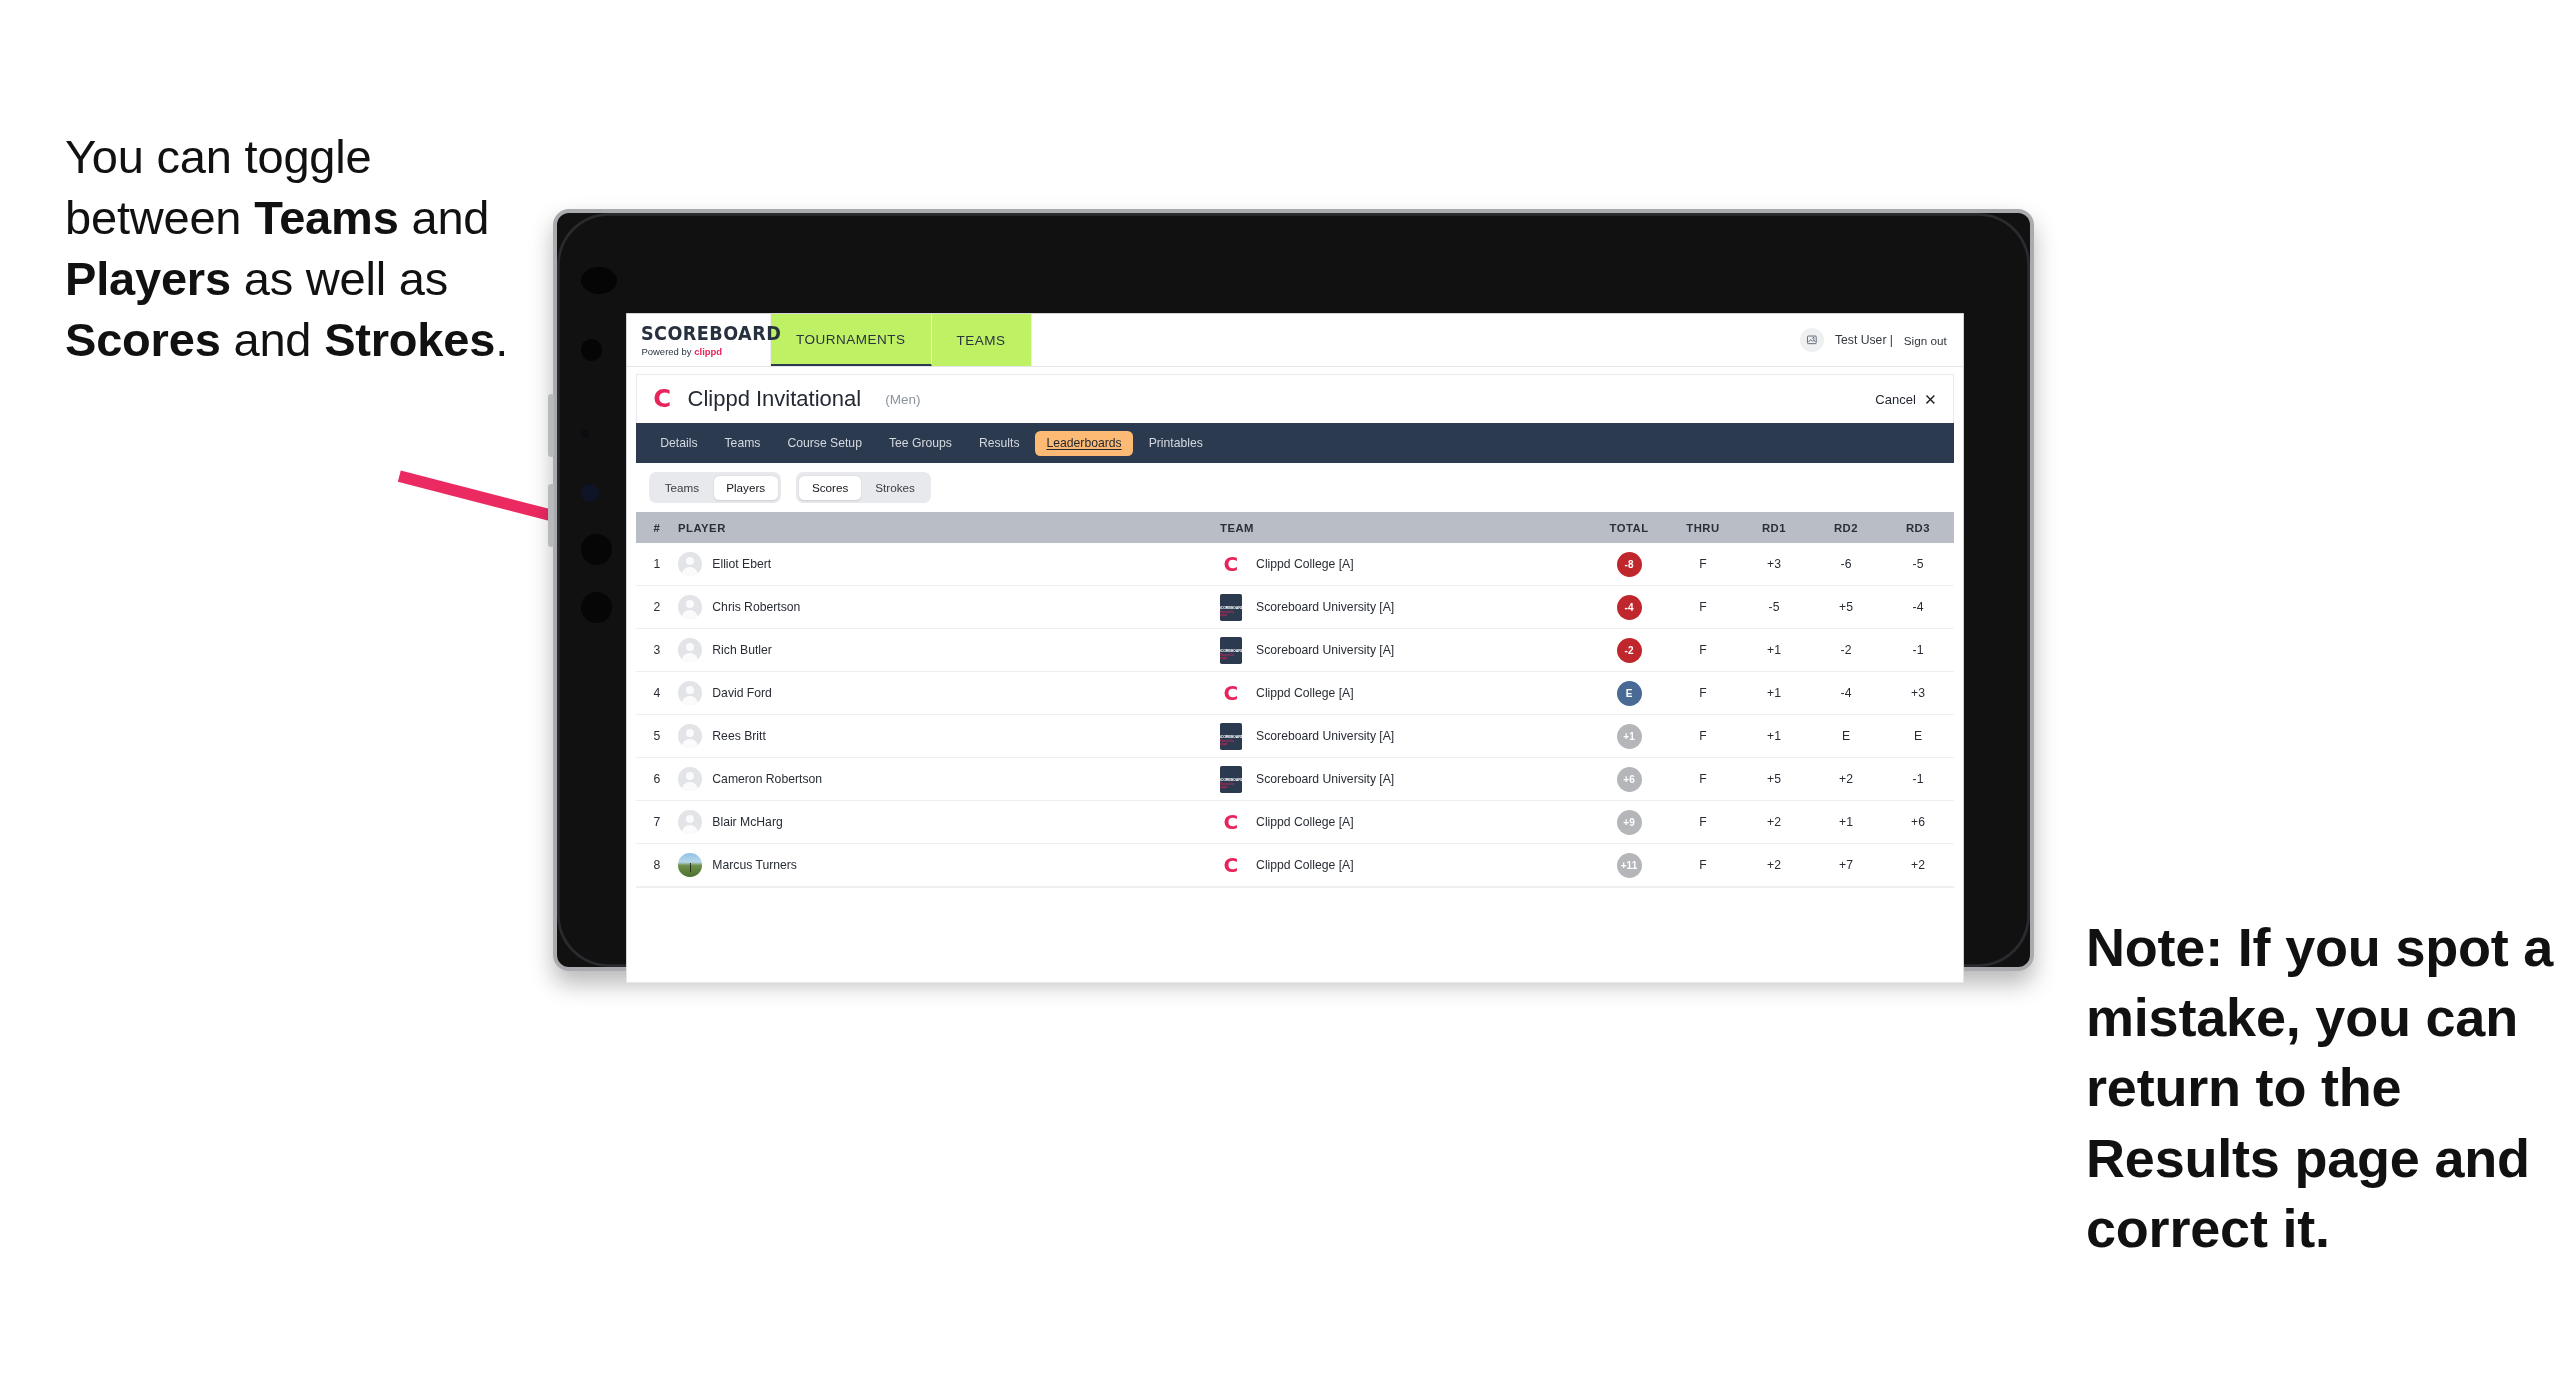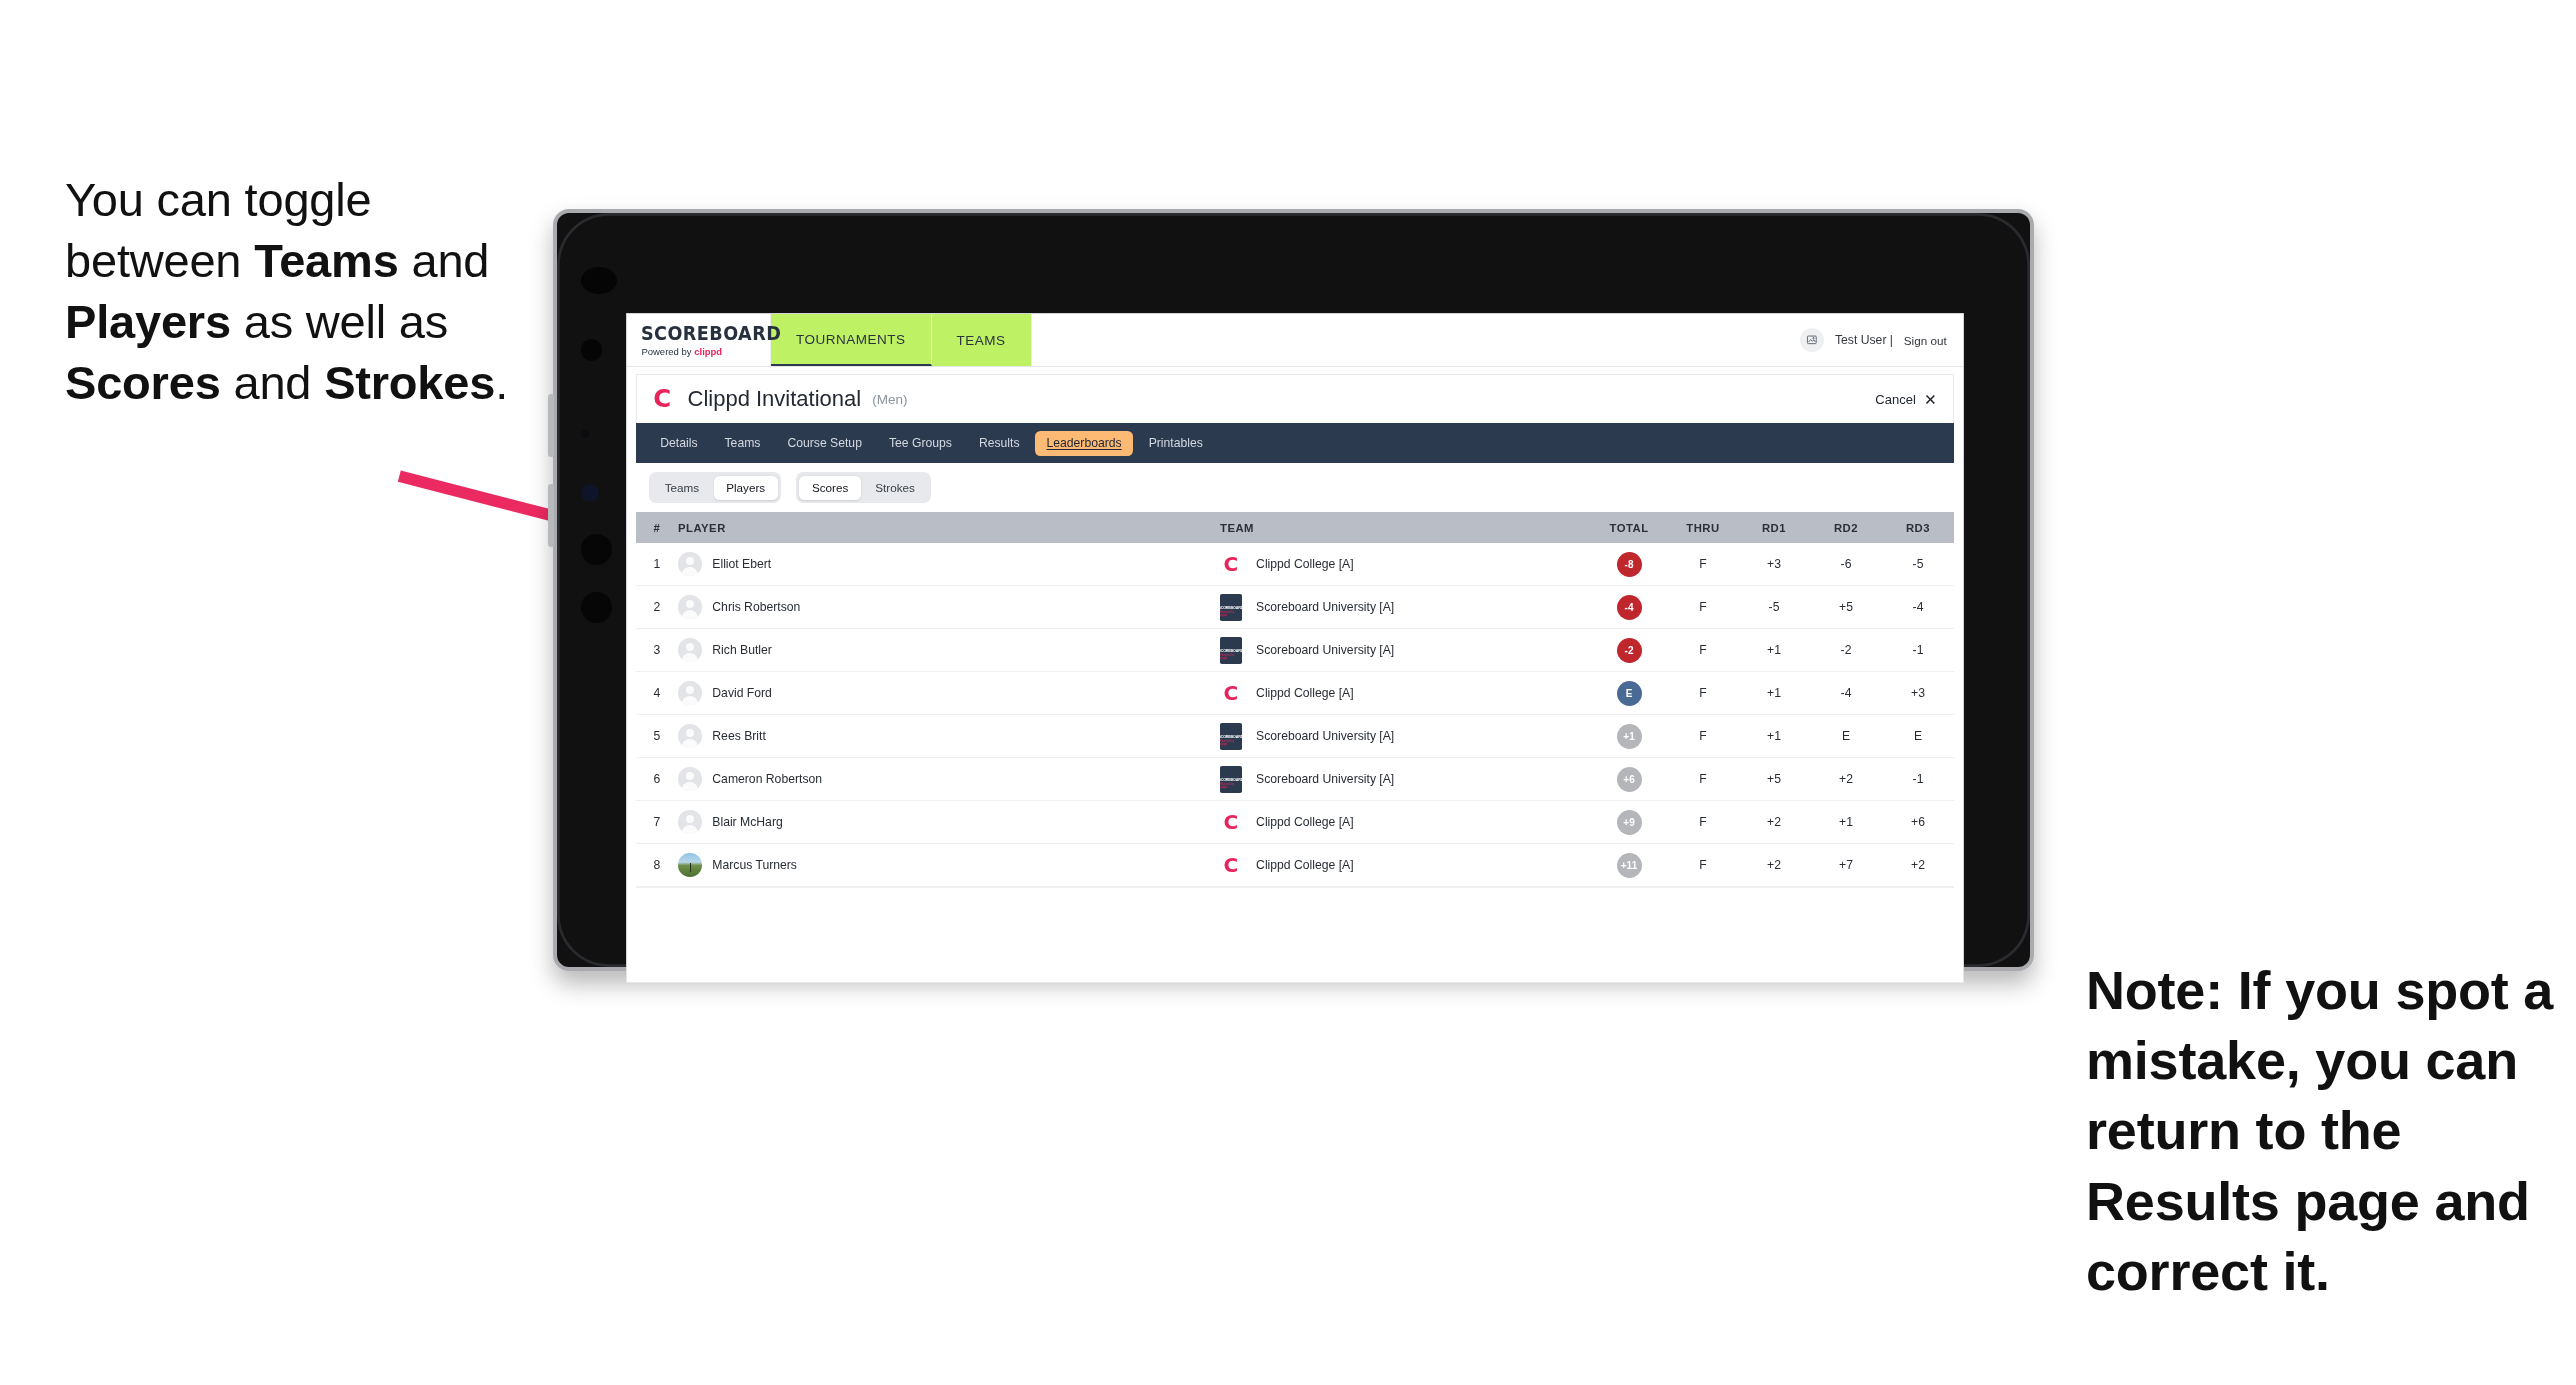--- a/index.html
+++ b/index.html
@@ -10,21 +10,20 @@
     overflow:hidden;
     position:relative;
   }
 
   
   .annot{
     position:absolute;
     color:#111111;
     line-height:1.30;
     letter-spacing:-0.2px;
-    margin-top:43px;
   }
   #annot-left{
     left:65px; top:126px; width:470px;
     font-size:47px; font-weight:400;
   }
   #annot-left b{font-weight:700;}
   #annot-right{
     left:2086px; top:912px; width:488px;
     font-size:54px; font-weight:700;
   }
@@ -114,21 +113,21 @@
   #tour-head{
     background:#fff;border:0.9px solid #e8eaed;border-bottom:none;
     height:49px;display:flex;align-items:center;padding:0 16.3px;
     box-sizing:border-box;
   }
   #tour-logo{
     font-size:24.4px;font-weight:800;color:#e8245c;line-height:1;
     font-family:"DejaVu Sans", sans-serif;margin-right:16.3px;
   }
   #tour-name{font-size:22px;color:#232a33;text-align:center;}
-  #tour-gender{font-size:13.5px;color:#8d949d;margin-left:11px;}
+  #tour-gender{font-size:13.5px;color:#8d949d;margin-left:24px;}
   #tour-spacer{flex:1;}
   #cancel-btn{display:flex;align-items:center;gap:8.1px;cursor:pointer;}
   #cancel-label{font-size:13px;color:#23282f;}
   #cancel-x{font-size:15.3px;color:#1c2128;line-height:1;}
 
   
   #subnav{
     background:#2c3a4f;height:40px;display:flex;align-items:center;
     padding:0 12.6px;gap:3.6px;box-sizing:border-box;
   }

